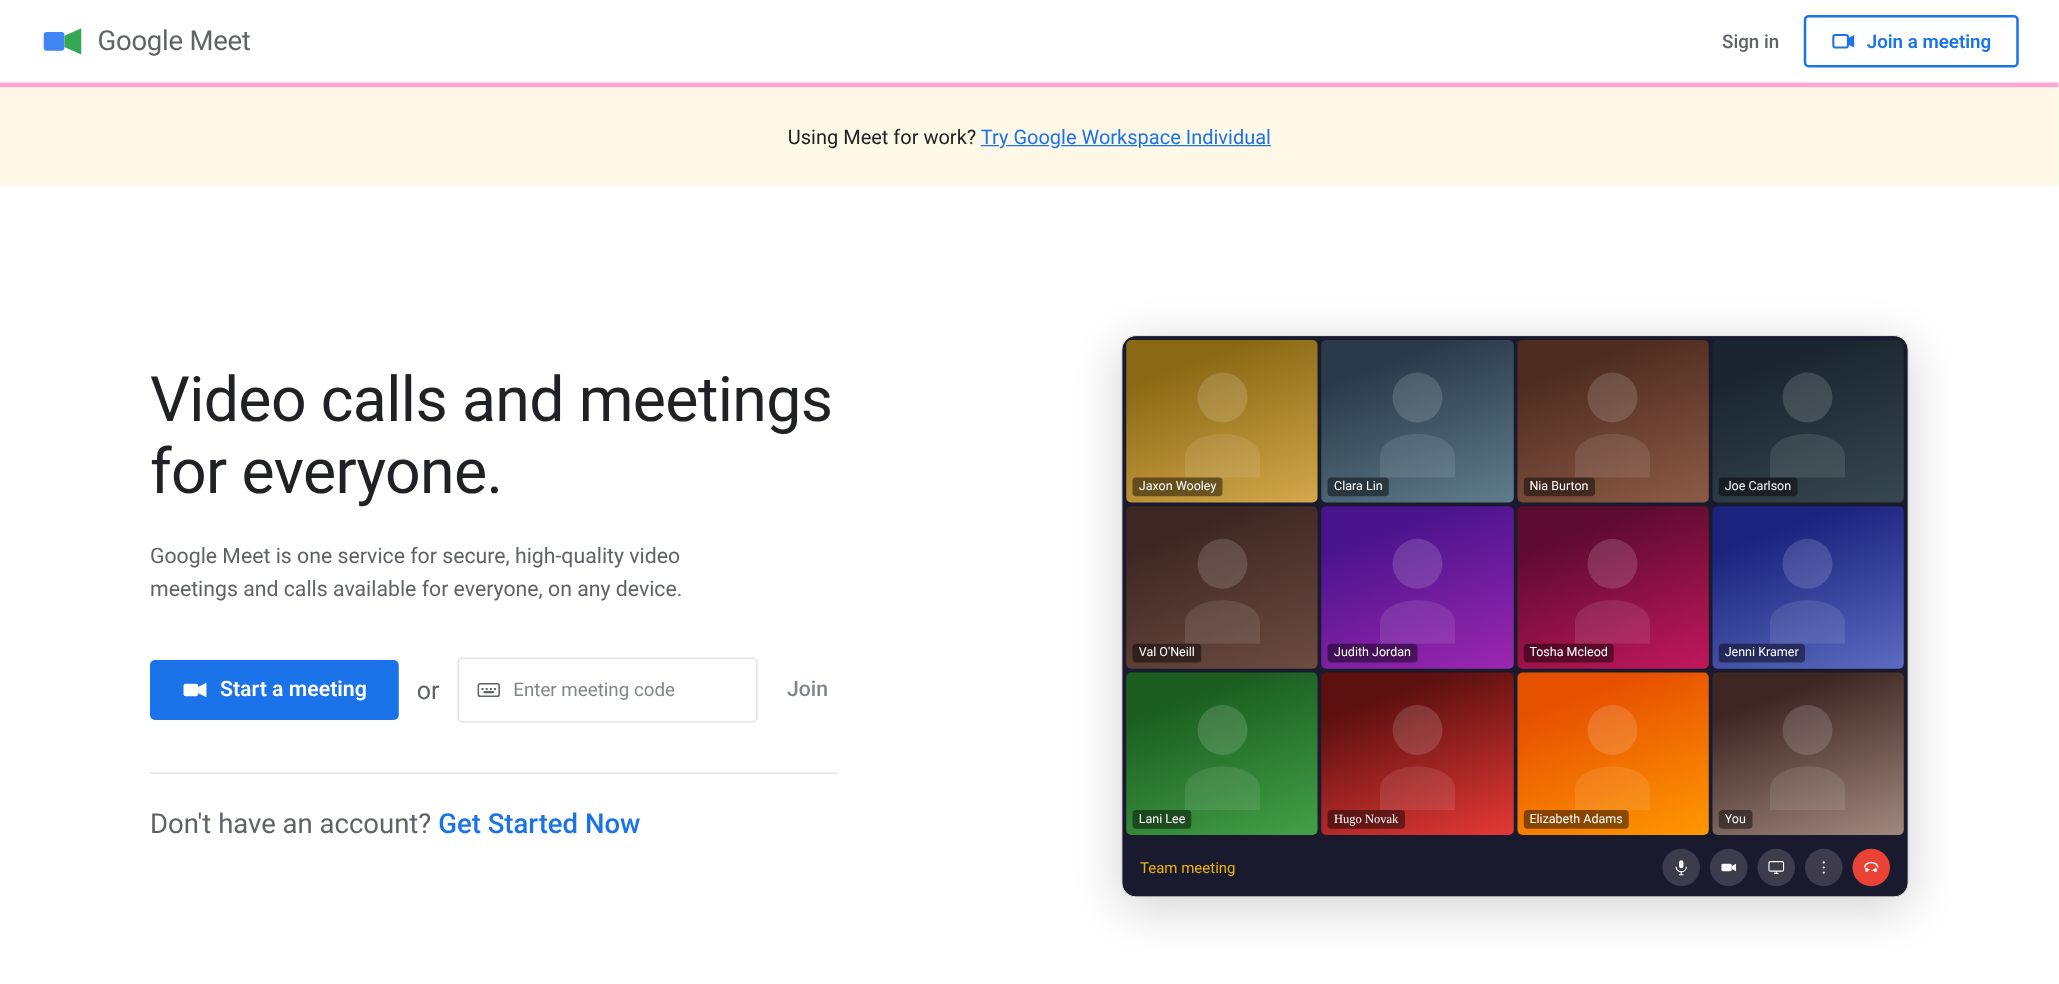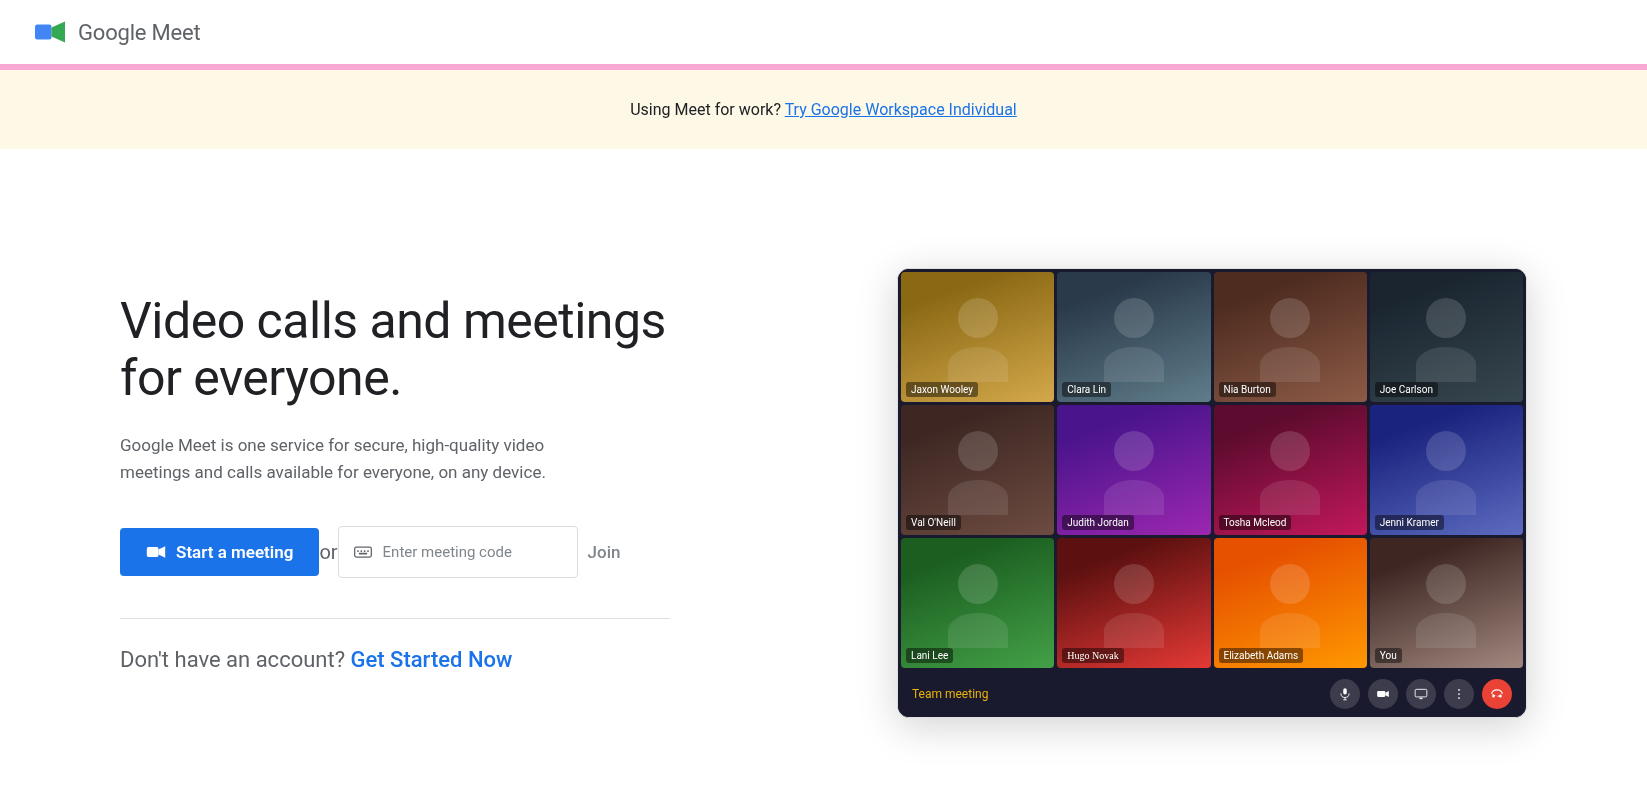--- a/index.html
+++ b/index.html
@@ -6,21 +6,21 @@
     body { font-family: 'Google Sans', Roboto, Arial, sans-serif; background: #fff; width: 1647px; min-height: 787px; overflow-x: hidden; }
 
     
     .header {
       display: flex;
       align-items: center;
       justify-content: space-between;
       padding: 10px 32px;
       background: #fff;
       height: 70px;
-      border-bottom: 6px solid #f9a8d4;
+      border-bottom: 4px solid #f9a8d4;
     }
     .header-left {
       display: flex;
       align-items: center;
       gap: 10px;
     }
     .google-logo {
       width: 36px;
       height: 36px;
     }
@@ -101,20 +101,21 @@
     .subtext {
       font-size: 17px;
       color: #5f6368;
       line-height: 1.6;
       margin-bottom: 40px;
       max-width: 480px;
     }
     .action-row {
       display: flex;
       align-items: center;
+      gap: 14px;
       margin-bottom: 40px;
     }
     .start-meeting-btn {
       display: flex;
       align-items: center;
       gap: 10px;
       padding: 14px 26px;
       background: #1a73e8;
       color: #fff;
       border: none;
@@ -299,20 +300,30 @@
   <div class="header-left">
 
     <svg class="google-logo" viewBox="0 0 48 48" xmlns="http://www.w3.org/2000/svg">
       <path fill="#4285F4" d="M24 4C13.0 4 4 13.0 4 24s9 20 20 20 20-9 20-20S35 4 24 4z" opacity="0"></path>
 
       <rect x="4" y="14" width="22" height="20" rx="3" fill="#4285F4"></rect>
       <polygon points="26,18 44,10 44,38 26,30" fill="#34A853"></polygon>
     </svg>
     <span class="app-name">Google Meet</span>
   </div>
+  <div class="header-right">
+    <button class="sign-in-btn">Sign in</button>
+    <button class="join-meeting-btn">
+      <svg viewBox="0 0 24 24" fill="none" xmlns="http://www.w3.org/2000/svg">
+        <rect x="2" y="6" width="14" height="12" rx="2" stroke="#1a73e8" stroke-width="2" fill="none"></rect>
+        <polygon points="16,9 22,6 22,18 16,15" fill="#1a73e8"></polygon>
+      </svg>
+      <span>Join a meeting</span>
+    </button>
+  </div>
 </header>
 
 <div class="banner">
   <span>Using Meet for work?</span>
   <a href="#">Try Google Workspace Individual</a>
 </div>
 
 <main class="main">
 
   <div class="left-content">

